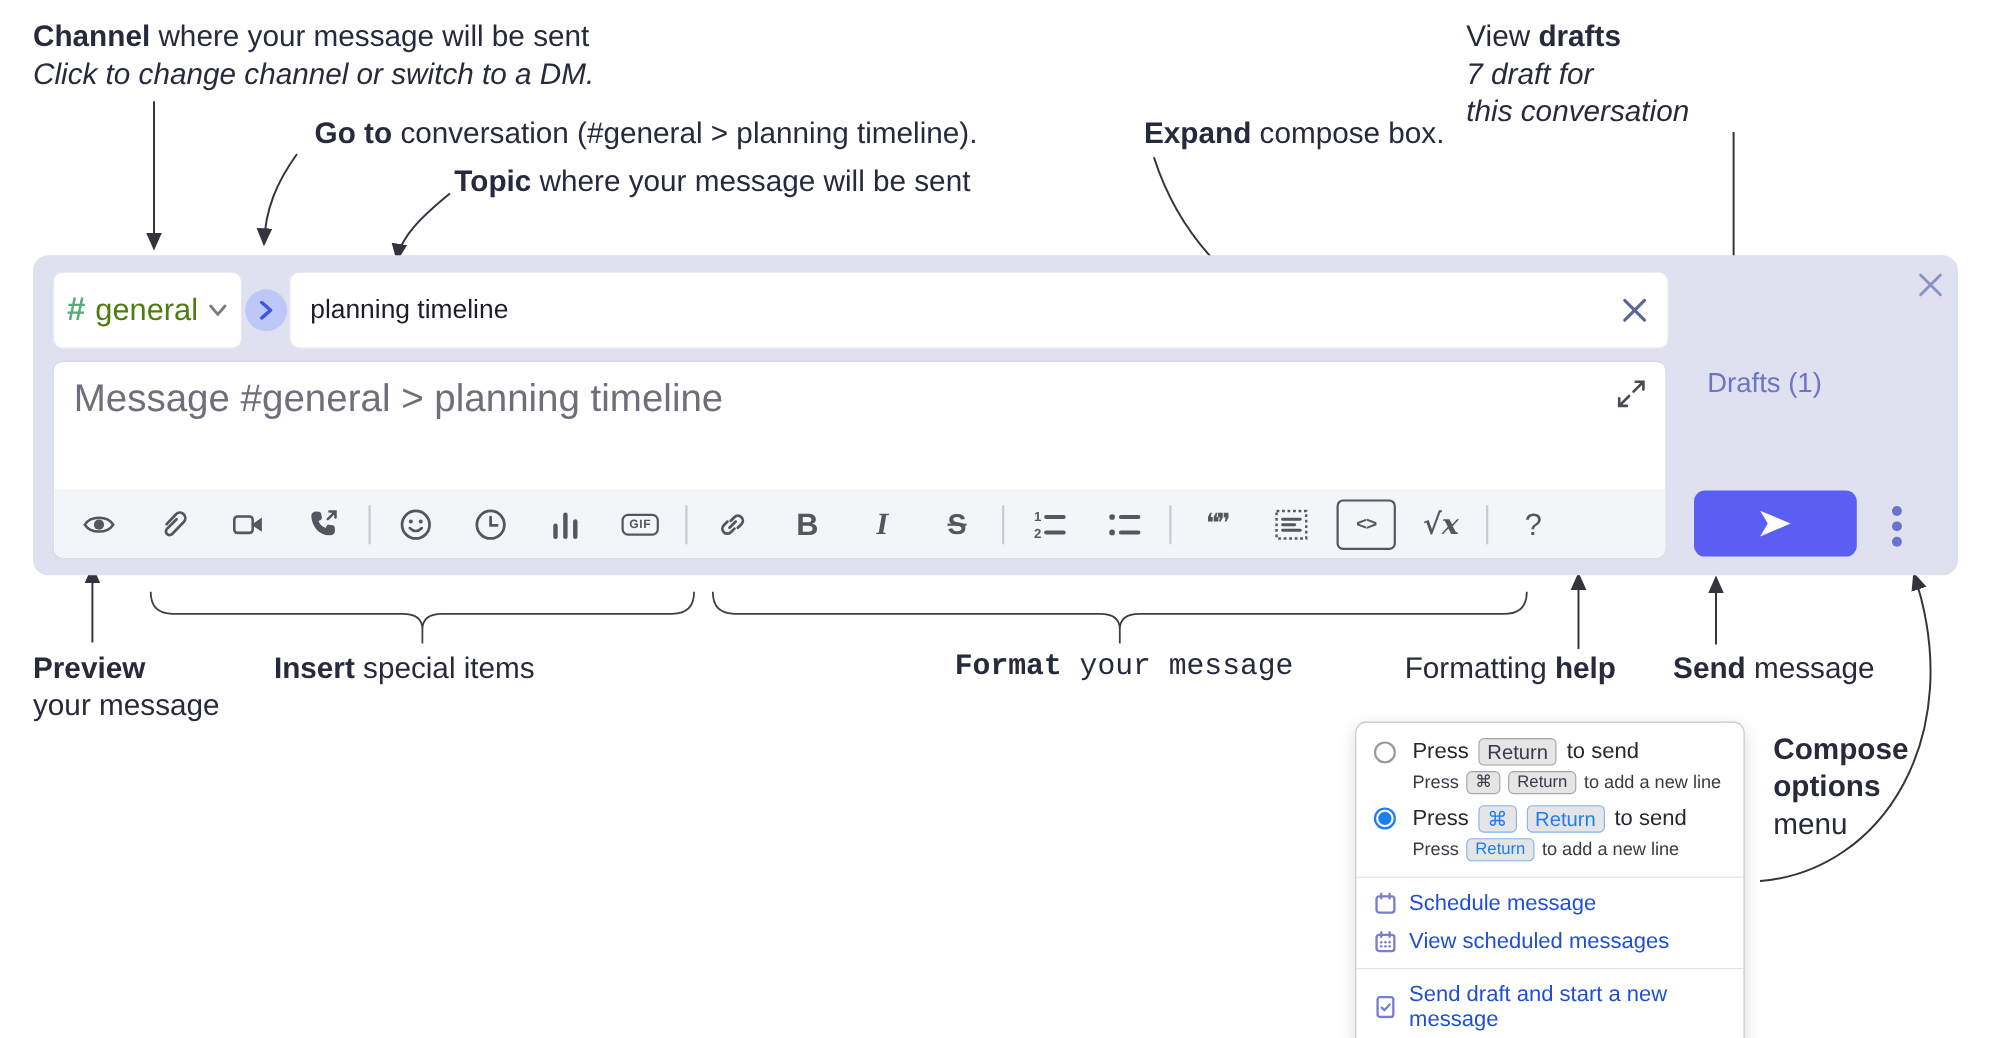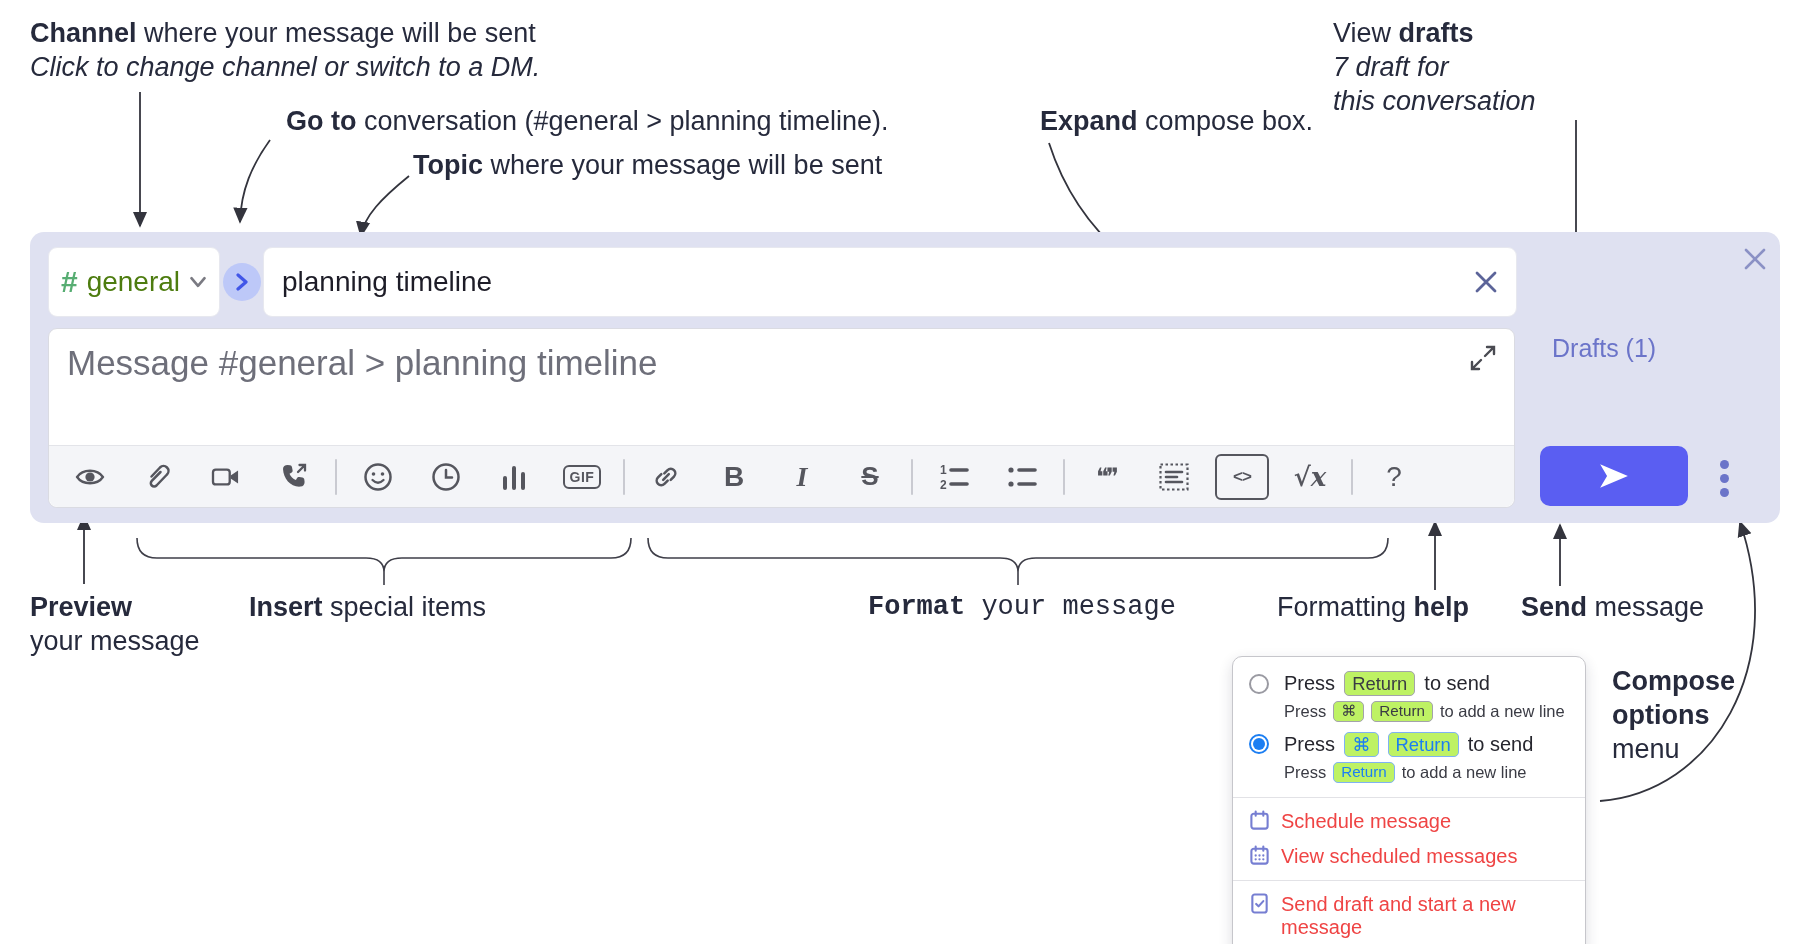--- a/index.html
+++ b/index.html
@@ -14,42 +14,42 @@
            background:#dfe1f1;border-radius:14px;}
   .chanBtn{position:absolute;left:18px;top:15px;width:170px;height:68px;background:#fff;
            border:1px solid #e7e8ef;border-radius:9px;display:flex;align-items:center;
            justify-content:center;gap:9px;cursor:pointer;}
   .chanHash{color:#57ad72;font-size:30px;font-weight:700;}
   .chanName{font-size:28px;color:#4d7c0f;}
   .gotoCircle{position:absolute;left:193px;top:31px;width:38px;height:38px;border-radius:50%;
            background:#bdc8f8;display:flex;align-items:center;justify-content:center;cursor:pointer;}
   .topicWrap{position:absolute;left:233px;top:15px;width:1252px;height:68px;background:#fff;
            border:1px solid #e7e8ef;border-radius:9px;display:flex;align-items:center;}
-  .topicWrap input{flex:1;border:none;outline:none;font-size:28px;color:#1d1c27;
+  .topicWrap input{flex:1;border:none;outline:none;font-size:24px;color:#1d1c27;
            padding:0 0 0 18px;background:transparent;font-family:inherit;}
   .iconBtn{background:none;border:none;padding:0;cursor:pointer;display:flex;
            align-items:center;justify-content:center;}
   .topicClear{width:44px;height:44px;margin-right:8px;}
   .composeClose{position:absolute;left:1706px;top:8px;width:38px;height:38px;}
   .msgBox{position:absolute;left:18px;top:96px;width:1467px;height:180px;background:#fff;
            border:1px solid #dadbe2;border-radius:9px;box-sizing:border-box;}
   .msgBox textarea{position:absolute;left:0;top:0;width:100%;height:116px;border:none;outline:none;
            resize:none;background:transparent;font-family:inherit;font-size:35px;color:#1d1c27;
            padding:14px 60px 0 18px;box-sizing:border-box;}
   .msgBox textarea::placeholder{color:#6e6f7a;opacity:1;}
   .expandBtn{position:absolute;right:14px;top:12px;width:34px;height:34px;}
   .toolbar{position:absolute;left:0;bottom:0;width:100%;height:62px;background:#f4f5f8;
            border-top:1px solid #e3e4e9;border-radius:0 0 9px 9px;box-sizing:border-box;
            display:flex;align-items:center;padding:0 14px;gap:14px;}
   .tbtn{width:54px;height:46px;border-radius:6px;color:#55565e;font-size:27px;}
   .tdiv{width:2px;height:36px;background:#c9cad1;border-radius:1px;}
   .gB{font-weight:700;font-size:28px;}
   .gI{font-family:"Liberation Serif",serif;font-style:italic;font-weight:700;font-size:28px;}
   .gS{font-weight:700;font-size:26px;text-decoration:line-through;}
-  .gGif{border:2.5px solid #55565e;border-radius:6px;font-size:14px;font-weight:700;
+  .gGif{border:2.5px solid #55565e;border-radius:6px;font-size:11px;font-weight:700;
         padding:2px 5px;letter-spacing:.5px;}
   .gCode{border:2.5px solid #55565e;border-radius:6px;font-size:17px;font-weight:700;
         padding:3px 5px;letter-spacing:-1px;}
   .gSqrt{font-family:"DejaVu Serif",serif;font-style:italic;font-size:26px;font-weight:700;}
   .gQuote{font-size:24px;letter-spacing:-3px;}
   .gHelp{font-size:28px;}
   .draftsLink{position:absolute;left:1510px;top:102px;font-size:25px;color:#6b74c9;cursor:pointer;margin-left:12px;}
   .sendBtn{position:absolute;left:1510px;top:214px;width:148px;height:60px;background:#5a5ef2;
            border:none;border-radius:10px;display:flex;align-items:center;justify-content:center;
            cursor:pointer;}
@@ -60,24 +60,24 @@
          border:1px solid #c6c6cb;border-radius:10px;box-shadow:0 5px 14px rgba(40,40,60,.16);
          padding:12px 0 8px;box-sizing:border-box;font-size:20px;color:#26262e;}
   .optRow{display:flex;align-items:center;gap:9px;padding:2px 16px;}
   .radio{width:20px;height:20px;border-radius:50%;border:2px solid #9a9aa2;box-sizing:border-box;
          margin-right:6px;flex:none;cursor:pointer;}
   .radio.sel{border-color:#1c7ef2;position:relative;}
   .radio.sel::after{content:"";position:absolute;left:2px;top:2px;width:12px;height:12px;
          border-radius:50%;background:#1c7ef2;}
   .subRow{display:flex;align-items:center;gap:7px;padding:3px 16px 8px 51px;font-size:16.5px;color:#3a3b44;}
   .key{border:1.5px solid #a3a3ab;border-radius:5px;padding:0 7px;line-height:1.25;color:#3a3b44;
-       background:#bef264;font-size:.92em;}
+       background:#e5e5e5;font-size:.92em;}
   .key.blue{border-color:#7fb2f4;color:#1c7ef2;}
   .popDiv{height:1px;background:#e2e2e6;margin:6px 0;}
-  .menuItem{display:flex;align-items:flex-start;gap:11px;padding:6px 16px;cursor:pointer;color:#ef4444;}
+  .menuItem{display:flex;align-items:center;gap:11px;padding:6px 16px;cursor:pointer;color:#1d4ed8;}
   .menuItem svg{flex:none;}
 </style>
 </head>
 <body>
 <div class="stage">
 
 <svg class="connectors" width="1814" height="944">
   <defs>
     <marker id="arr" markerWidth="12" markerHeight="12" refX="8" refY="5" orient="auto-start-reverse">
       <path d="M0,1 L9,5 L0,9 Z" fill="#33343d"></path>

